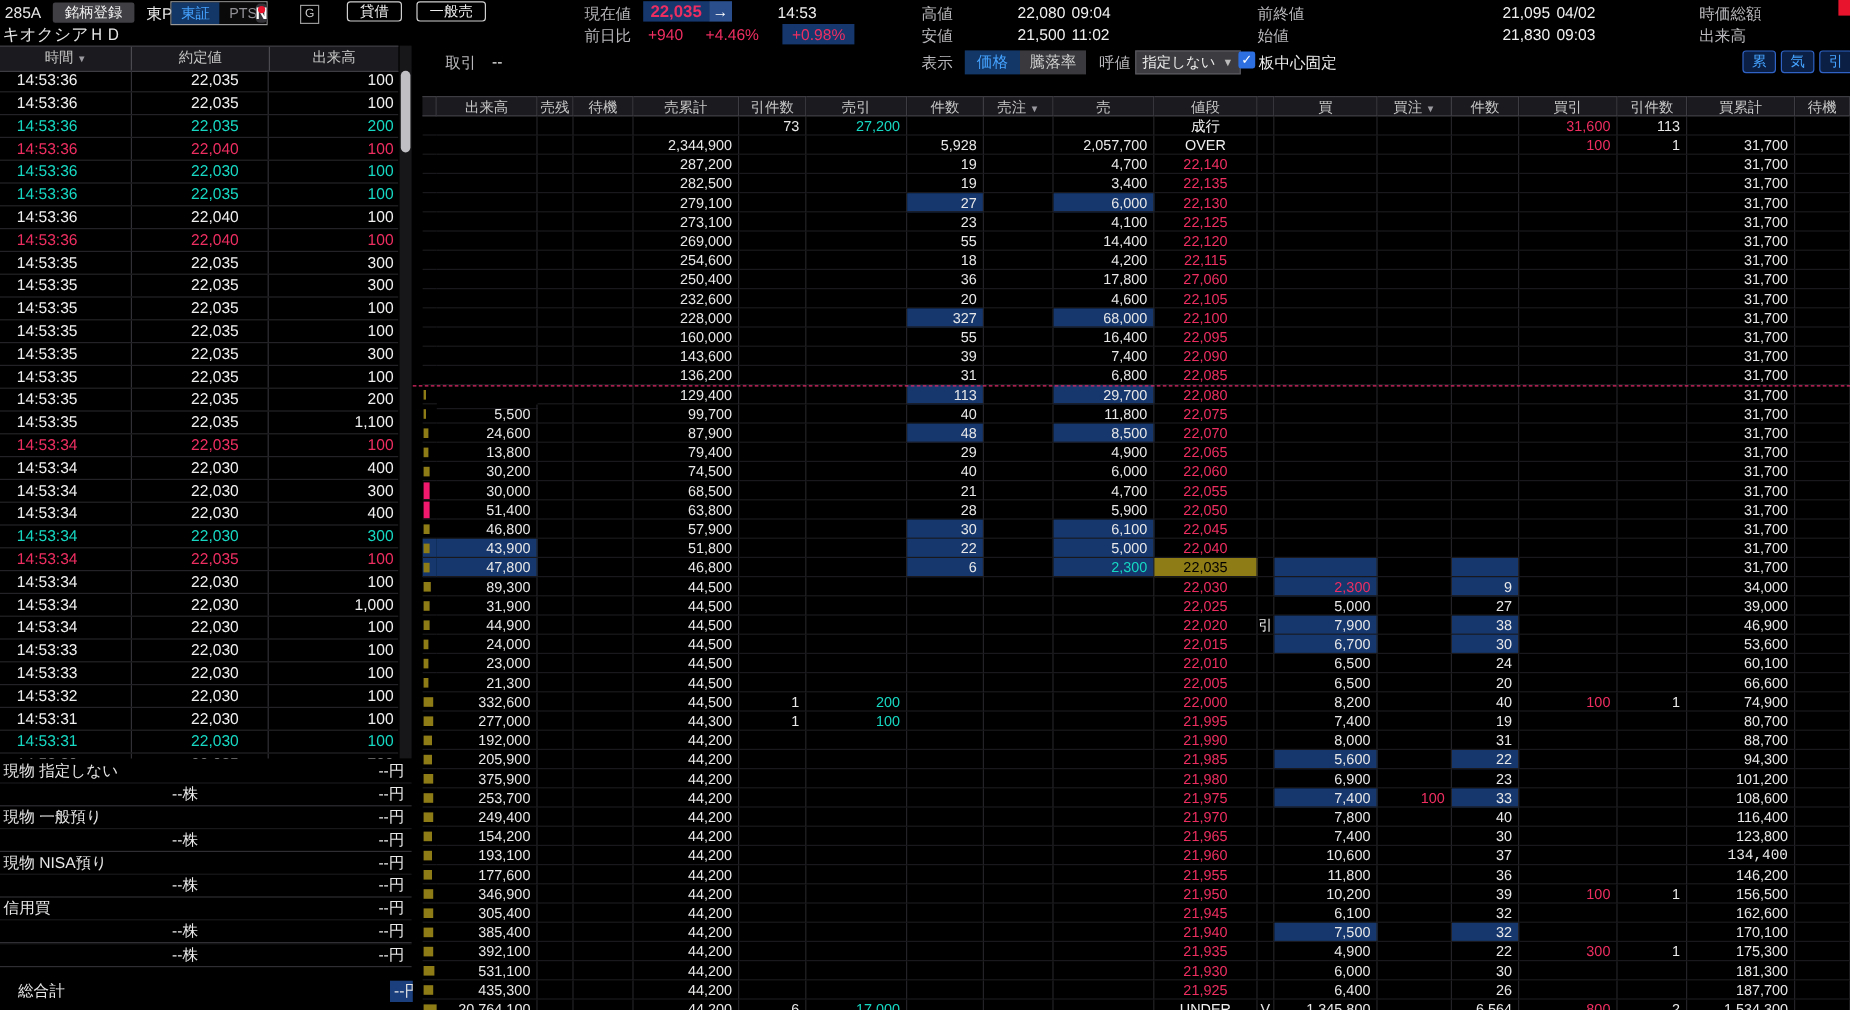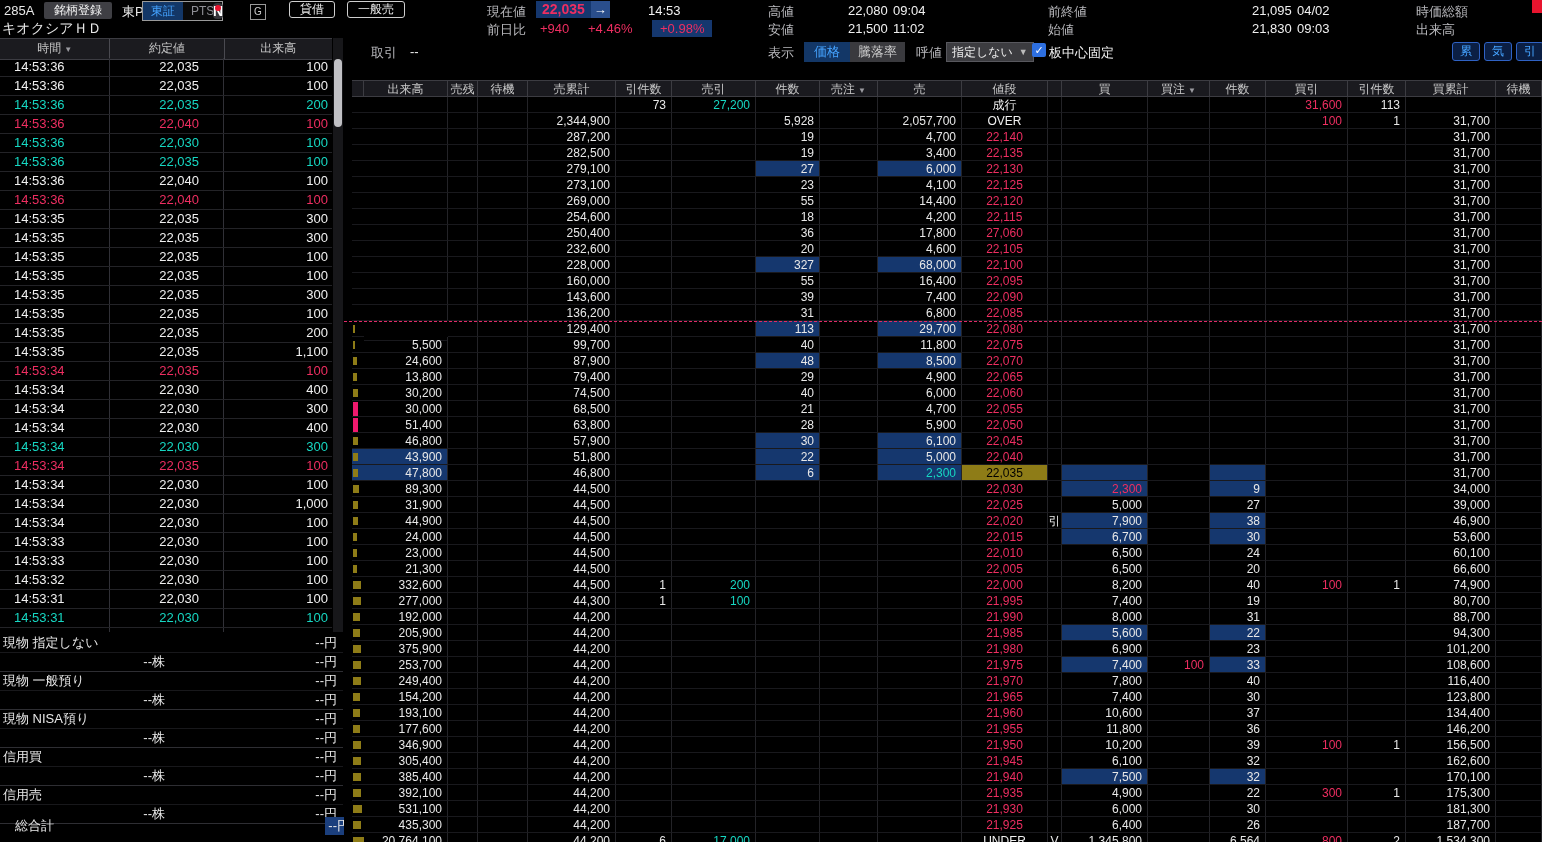--- a/index.html
+++ b/index.html
@@ -331,24 +331,20 @@
           <div class="hrow">
             <span class="hlab">信用買</span>
             <span class="hv1">--円</span>
           </div>
           <div class="hrow2">
             <span class="hshares">--株</span>
             <span class="hv2">--円</span>
           </div>
         </div>
         <div class="hgrp">
-          <div class="hrow">
-            <span class="hlab">信用売</span>
-            <span class="hv1">--円</span>
-          </div>
           <div class="hrow2">
             <span class="hshares">--株</span>
             <span class="hv2">--円</span>
           </div>
         </div>
       </div>
     <div id="htotal">
       <div class="totrow">
           <span class="hlab">総合計</span>
         </div>
@@ -1255,21 +1251,21 @@
           <div class="bcell" style="width: 64px;"></div>
           <div class="bcell" style="width: 58px;"></div>
           <div class="bcell" style="width: 84px;"></div>
           <div class="bcell ctr p-num" style="width: 86px;">21,960</div>
           <div class="bcell ctr" style="width: 14px;"></div>
           <div class="bcell" style="width: 86px;">10,600</div>
           <div class="bcell" style="width: 62px;"></div>
           <div class="bcell" style="width: 56px;">37</div>
           <div class="bcell" style="width: 82px;"></div>
           <div class="bcell" style="width: 58px;"></div>
-          <div class="bcell" style="width: 90px;">134,400</div>
+          <div class="bcell" style="width: 90px; font-family: Liberation Mono, monospace;">134,400</div>
           <div class="bcell" style="width: 46px;"></div>
         </div>
         <div class="brow">
           <div class="bcell volbar" style="width: 12px;">
             <div class="bar" style="width: 7px;"></div>
           </div>
           <div class="bcell" style="width: 84px;">177,600</div>
           <div class="bcell" style="width: 30px;"></div>
           <div class="bcell" style="width: 50px;"></div>
           <div class="bcell" style="width: 88px;">44,200</div>

